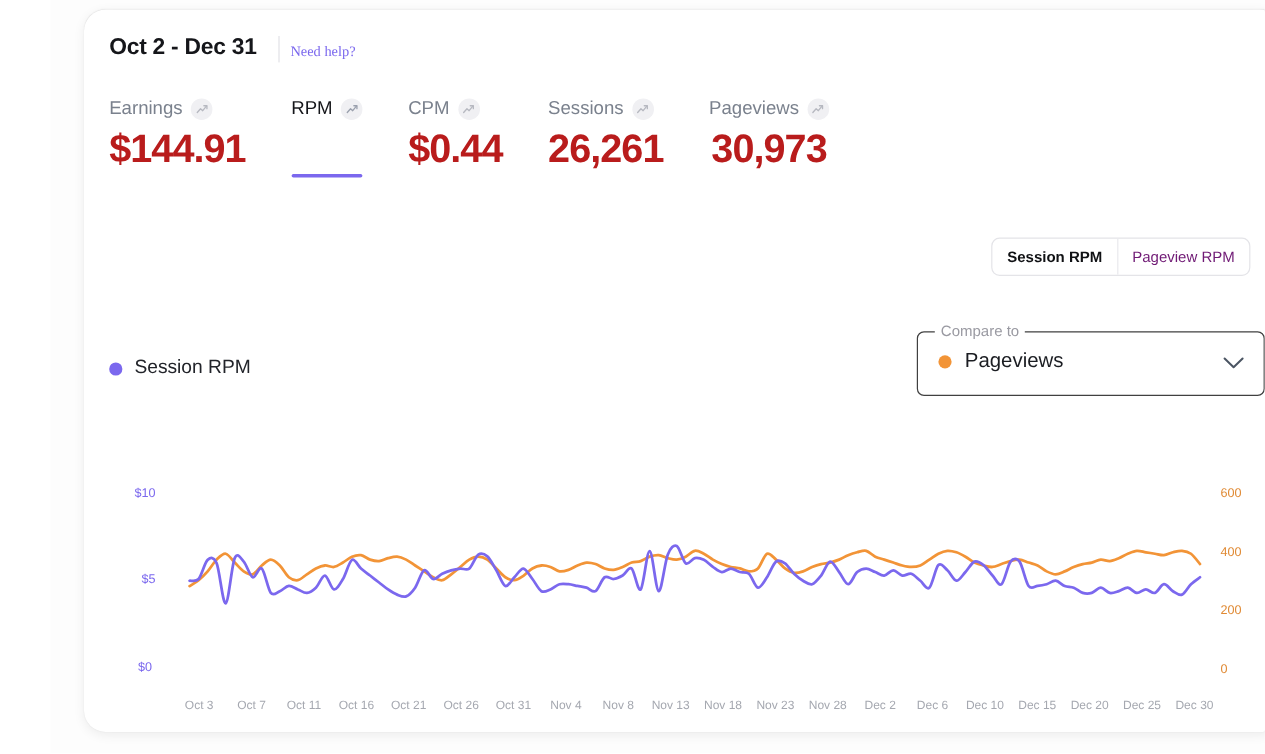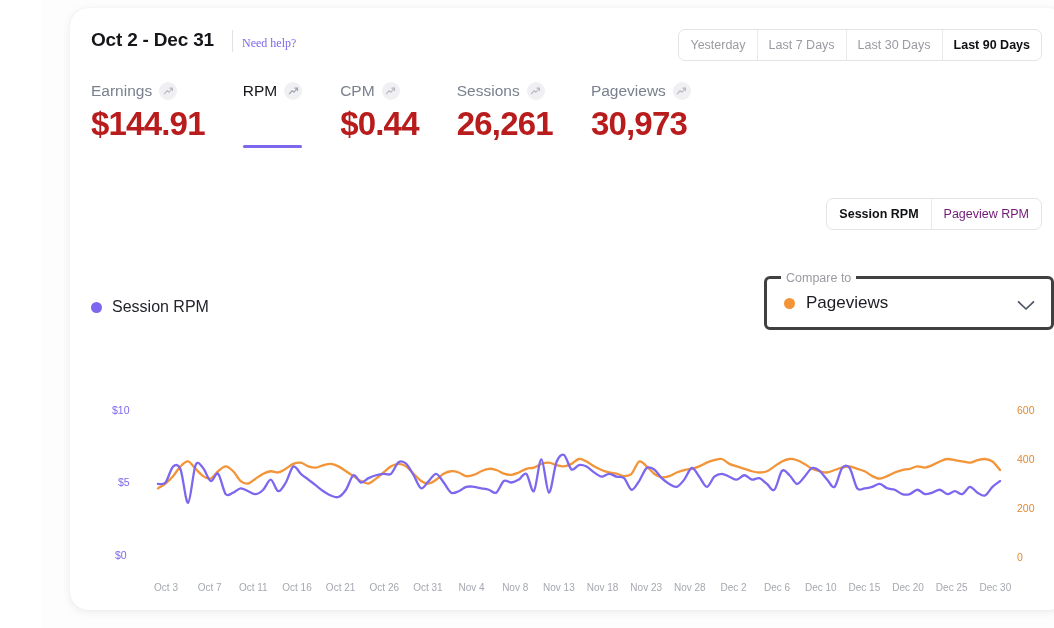--- a/index.html
+++ b/index.html
@@ -88,21 +88,21 @@
     font-weight: bold;
   }
 
   
   .metrics {
     position: absolute;
     left: 21px;
     top: 72px;
     display: flex;
   }
-  .metric { margin-right: 38px; position: relative; }
+  .metric { margin-right: 38px; position: relative; text-align: center; }
   .metric-head {
     display: flex;
     align-items: center;
     height: 22px;
   }
   .metric-label {
     font-size: 15.5px;
     color: #7a818d;
   }
   .metric.active .metric-label { color: #15161a; }
@@ -194,21 +194,21 @@
   .legend-label {
     font-size: 16px;
     color: #22242a;
   }
   .compare {
     position: absolute;
     right: 14px;
     top: 268px;
     width: 290px;
     height: 54px;
-    border: 3px solid #404040;
+    border: 1px solid #404040;
     border-radius: 6px;
     background: #fff;
     cursor: pointer;
   }
   .compare-legend {
     position: absolute;
     left: 14px;
     top: -8px;
     background: #fff;
     padding: 0 5px;
@@ -268,26 +268,20 @@
 <body>
 
 <div class="page">
   <div class="card">
 
     <div class="header">
       <div class="date-range">Oct 2 - Dec 31</div>
       <div class="hdr-divider"></div>
       <div class="need-help">Need help?</div>
 
-      <div class="seg-dates">
-        <div class="seg">Yesterday</div>
-        <div class="seg">Last 7 Days</div>
-        <div class="seg">Last 30 Days</div>
-        <div class="seg active">Last 90 Days</div>
-      </div>
     </div>
 
     <div class="metrics">
 
       <div class="metric">
         <div class="metric-head">
           <span class="metric-label">Earnings</span>
           <span class="trend-icon">
             <svg width="11" height="11" viewBox="0 0 12 12">
                 <path d="M1.5 8.5 L4.5 5 L6.5 6.8 L10 2.5" stroke="#b6b8c0" stroke-width="1.2" fill="none" stroke-linecap="round" stroke-linejoin="round"></path>

